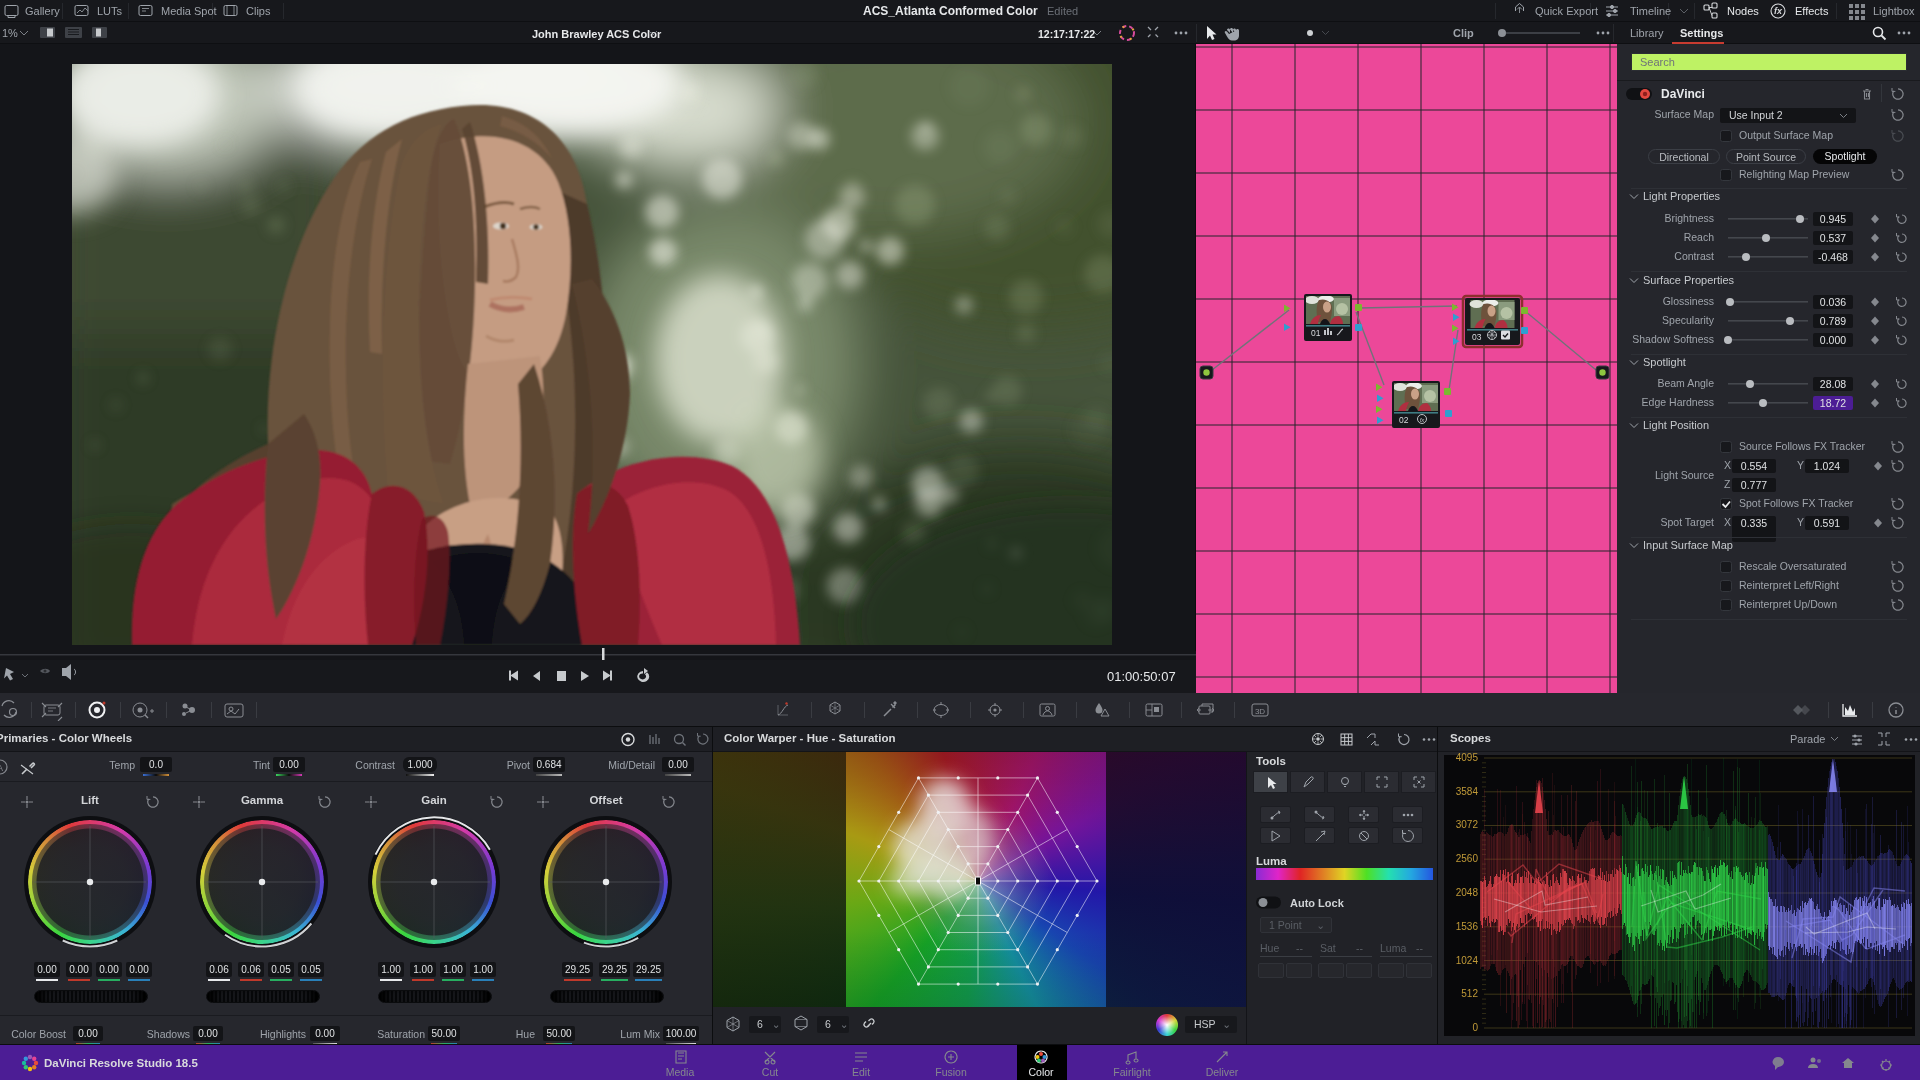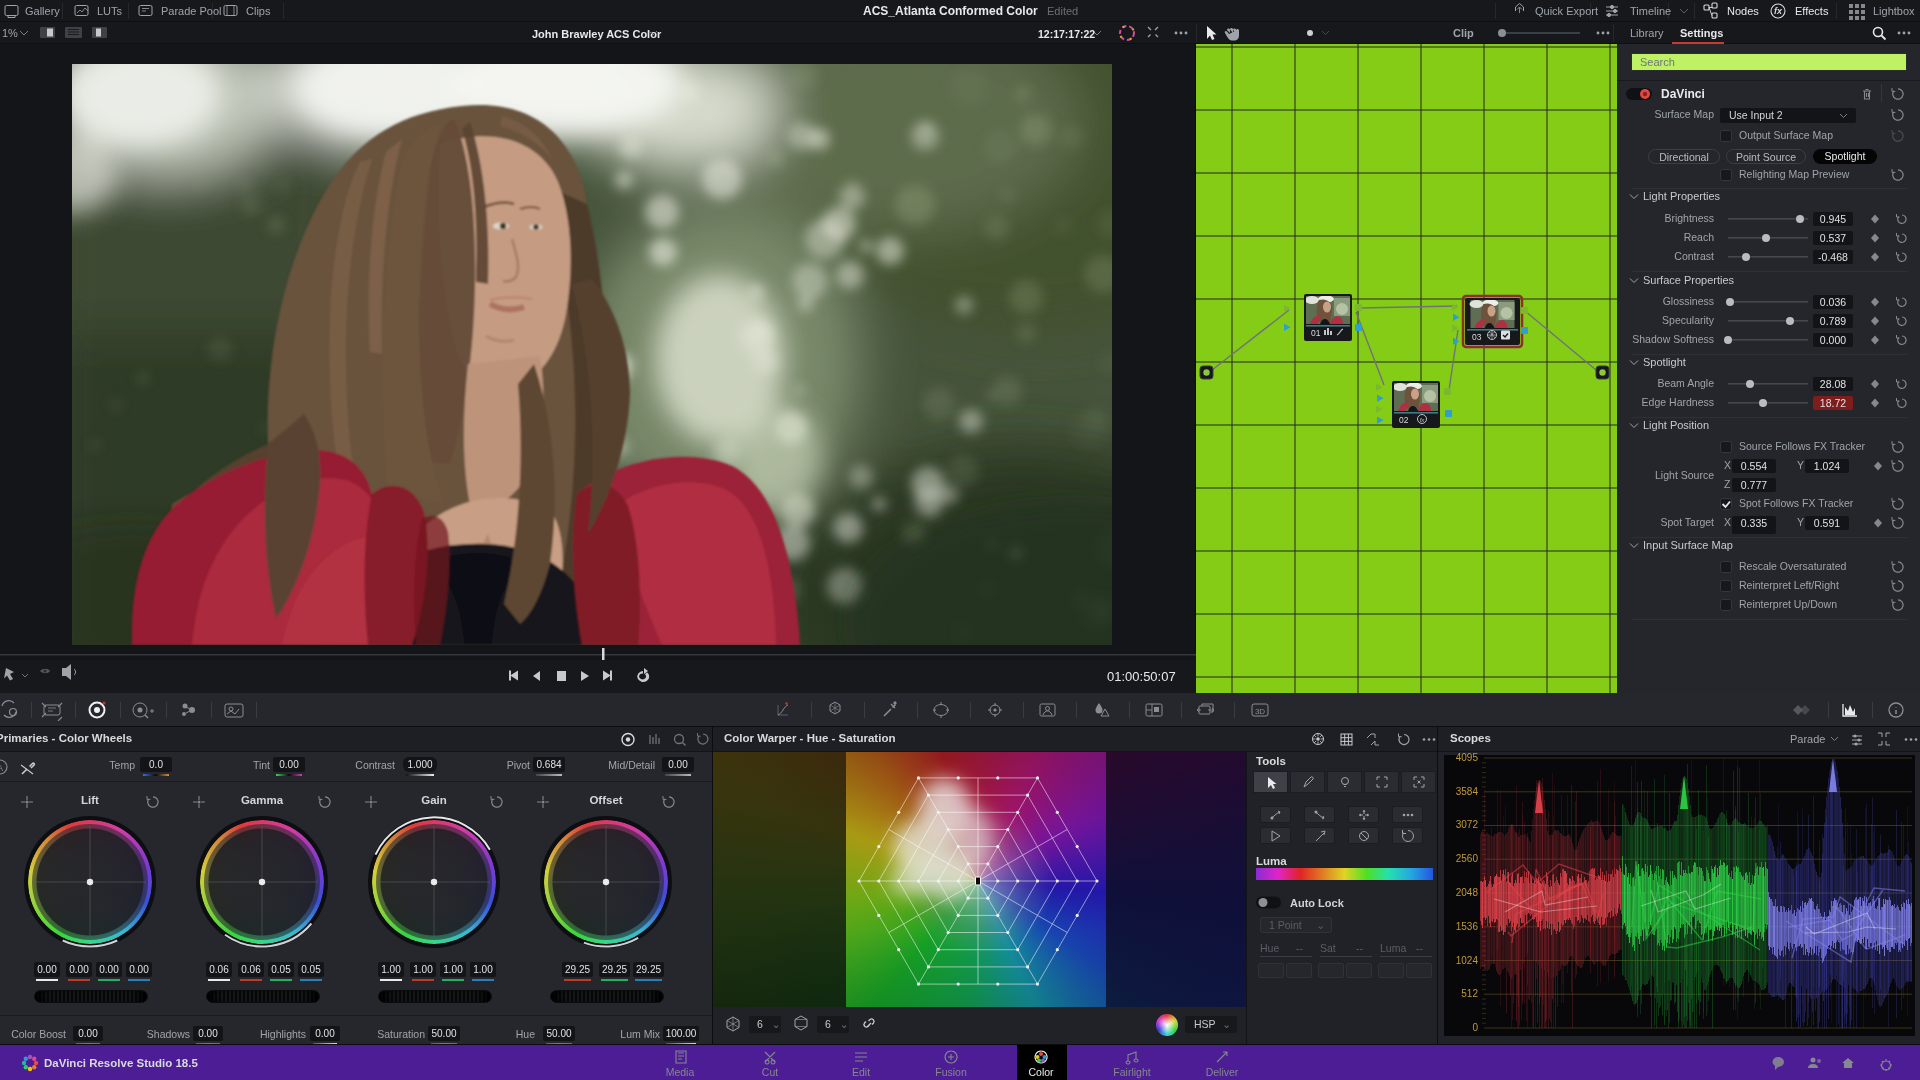--- a/index.html
+++ b/index.html
@@ -47,21 +47,21 @@
    <rect x="1849" y="16" width="4" height="4"></rect>
           <rect x="1855" y="16" width="4" height="4"></rect>
           <rect x="1861" y="16" width="4" height="4"></rect>
   </g>
   <g stroke="#26282d">
           <path d="M62.5 3v16M128.5 3v16M212.5 3v16M283.5 3v16M1495.5 3v16M1590.5 3v16M1668.5 3v16M1694.5 3v16M1836.5 3v16"></path>
         </g>
  </svg>
  <div class="abs lbl" style="left:25px;top:5px;">Gallery</div>
  <div class="abs lbl" style="left:97px;top:5px;">LUTs</div>
- <div class="abs lbl" style="left:161px;top:5px;">Parade Pool</div>
+ <div class="abs lbl" style="left:161px;top:5px;">Media Spot</div>
  <div class="abs lbl" style="left:246px;top:5px;">Clips</div>
  <div class="abs white" style="left:863px;top:4px;font-size:12px;font-weight:bold;">ACS_Atlanta Conformed Color</div>
  <div class="abs dim" style="left:1047px;top:5px;font-size:11px;">Edited</div>
  <div class="abs lbl" style="left:1535px;top:5px;">Quick Export</div>
  <div class="abs lbl" style="left:1630px;top:5px;">Timeline</div>
  <div class="abs white" style="left:1727px;top:5px;">Nodes</div>
  <div class="abs white" style="left:1795px;top:5px;">Effects</div>
  <div class="abs lbl" style="left:1873px;top:5px;">Lightbox</div>
 </div>
 
@@ -339,21 +339,21 @@
      <path d="M581 11v10l8-5z"></path>
      <path d="M604 11v10h-2v-4.5l-7 4.5V11l7 4.5V11z" transform="translate(8,-0.5)"></path>
      <path d="M643 11 a6 5.5 0 1 0 4 1.2 l-2 2 a3.5 3 0 1 1 -2 -0.8z"></path>
             <path d="M644 8l4 3-4 3z"></path>
     </g>
    </svg>
    <div class="abs white" style="left:1107px;top:9px;font-size:13px;">01:00:50:07</div>
   </div>
 </div>
 
-<div class="abs" id="nodes" style="left:1196px;top:44px;width:500px;height:649px;background:#84cc16;border-right:1px solid #0c0d0f;overflow:hidden;text-decoration:underline;">
+<div class="abs" id="nodes" style="left:1196px;top:44px;width:500px;height:649px;background:#ec4899;border-right:1px solid #0c0d0f;overflow:hidden;text-decoration:underline;">
 <svg class="abs" style="left:0;top:0" width="421" height="649">
  <defs>
           <symbol id="nthumb" viewBox="0 0 44 28">
   <rect width="44" height="28" fill="#5f6e52"></rect>
   <rect x="28" y="2" width="16" height="18" fill="#8a9b7e"></rect>
   <ellipse cx="6" cy="4" rx="7" ry="4" fill="#dfe3da"></ellipse>
   <ellipse cx="20" cy="3" rx="8" ry="3.5" fill="#eceeea"></ellipse>
   <ellipse cx="36" cy="13" rx="6" ry="6" fill="#b5c2a4"></ellipse>
   <path d="M13 4 C20 2 26 6 26 12 C26 18 25 22 24 26 L12 26 C10 18 10 9 13 4 Z" fill="#6e523c"></path>
   <ellipse cx="21" cy="11" rx="4" ry="5.5" fill="#c9a187"></ellipse>
@@ -602,21 +602,21 @@
  <g stroke="#85888e" fill="none" stroke-width="1.2">
           <path d="M33 2a4.2 4.2 0 1 1-3.4 1.6"></path>
           <path d="M27.5 1v3h3" stroke-width="1"></path>
         </g>
 </svg>
  <div class="abs lbl" style="left:7px;top:352px;width:90px;text-align:right;font-size:10.5px;">Edge Hardness</div>
  <svg class="abs" style="left:0;top:351px" width="303" height="16">
  <rect x="111" y="7" width="80" height="1.6" fill="#44474d"></rect>
  <circle cx="146" cy="8" r="4" fill="#b9bcc0"></circle>
 </svg>
-<div class="abs" style="left:196px;top:352px;width:40px;height:14px;background:#7f1d1d;border-radius:2px;color:#dfe1e3;font-size:10.5px;text-align:center;line-height:14px;">18.72</div>
+<div class="abs" style="left:196px;top:352px;width:40px;height:14px;background:#4c1d95;border-radius:2px;color:#dfe1e3;font-size:10.5px;text-align:center;line-height:14px;">18.72</div>
 <svg class="abs" style="left:252px;top:353px" width="46" height="12">
  <path d="M6 1.5l4 4.5-4 4.5-4-4.5z" fill="#85888e"></path>
  <g stroke="#85888e" fill="none" stroke-width="1.2">
           <path d="M33 2a4.2 4.2 0 1 1-3.4 1.6"></path>
           <path d="M27.5 1v3h3" stroke-width="1"></path>
         </g>
 </svg>
  <div class="abs" style="left:14px;top:373px;width:276px;height:1px;background:#2e3036;"></div>
  <svg class="abs" style="left:12px;top:378px" width="10" height="8">
         <path d="M1 1.5l4 4 4-4" stroke="#9fa4ab" fill="none"></path>
@@ -654,21 +654,21 @@
       </svg>
 <div class="abs lbl" style="left:122px;top:453px;font-size:10.5px;">Spot Follows FX Tracker</div>
  <svg class="abs" style="left:274px;top:453px" width="14" height="14">
         <g stroke="#85888e" fill="none" stroke-width="1.2">
           <path d="M7 1.8a5.2 5.2 0 1 1-4.2 2"></path>
           <path d="M1 1v3.4h3.4" stroke-width="1"></path>
         </g>
       </svg>
  <div class="abs lbl" style="left:7px;top:472px;width:90px;text-align:right;font-size:10.5px;">Spot Target</div>
  <div class="abs lbl" style="left:107px;top:472px;font-size:10.5px;">X</div>
-<div class="abs" style="left:115px;top:472px;width:44px;height:18px;background:#131417;border-radius:2px;color:#dfe1e3;font-size:10.5px;text-align:center;line-height:14px;">0.335</div>
+<div class="abs" style="left:115px;top:472px;width:44px;height:26px;background:#131417;border-radius:2px;color:#dfe1e3;font-size:10.5px;text-align:center;line-height:14px;">0.335</div>
  <div class="abs lbl" style="left:180px;top:472px;font-size:10.5px;">Y</div>
 <div class="abs" style="left:188px;top:472px;width:44px;height:14px;background:#131417;border-radius:2px;color:#dfe1e3;font-size:10.5px;text-align:center;line-height:14px;">0.591</div>
  <svg class="abs" style="left:255px;top:473px" width="12" height="12">
         <path d="M6 1.5l4 4.5-4 4.5-4-4.5z" fill="#85888e"></path>
       </svg>
  <svg class="abs" style="left:274px;top:472px" width="14" height="14">
         <g stroke="#85888e" fill="none" stroke-width="1.2">
           <path d="M7 1.8a5.2 5.2 0 1 1-4.2 2"></path>
           <path d="M1 1v3.4h3.4" stroke-width="1"></path>
         </g>

